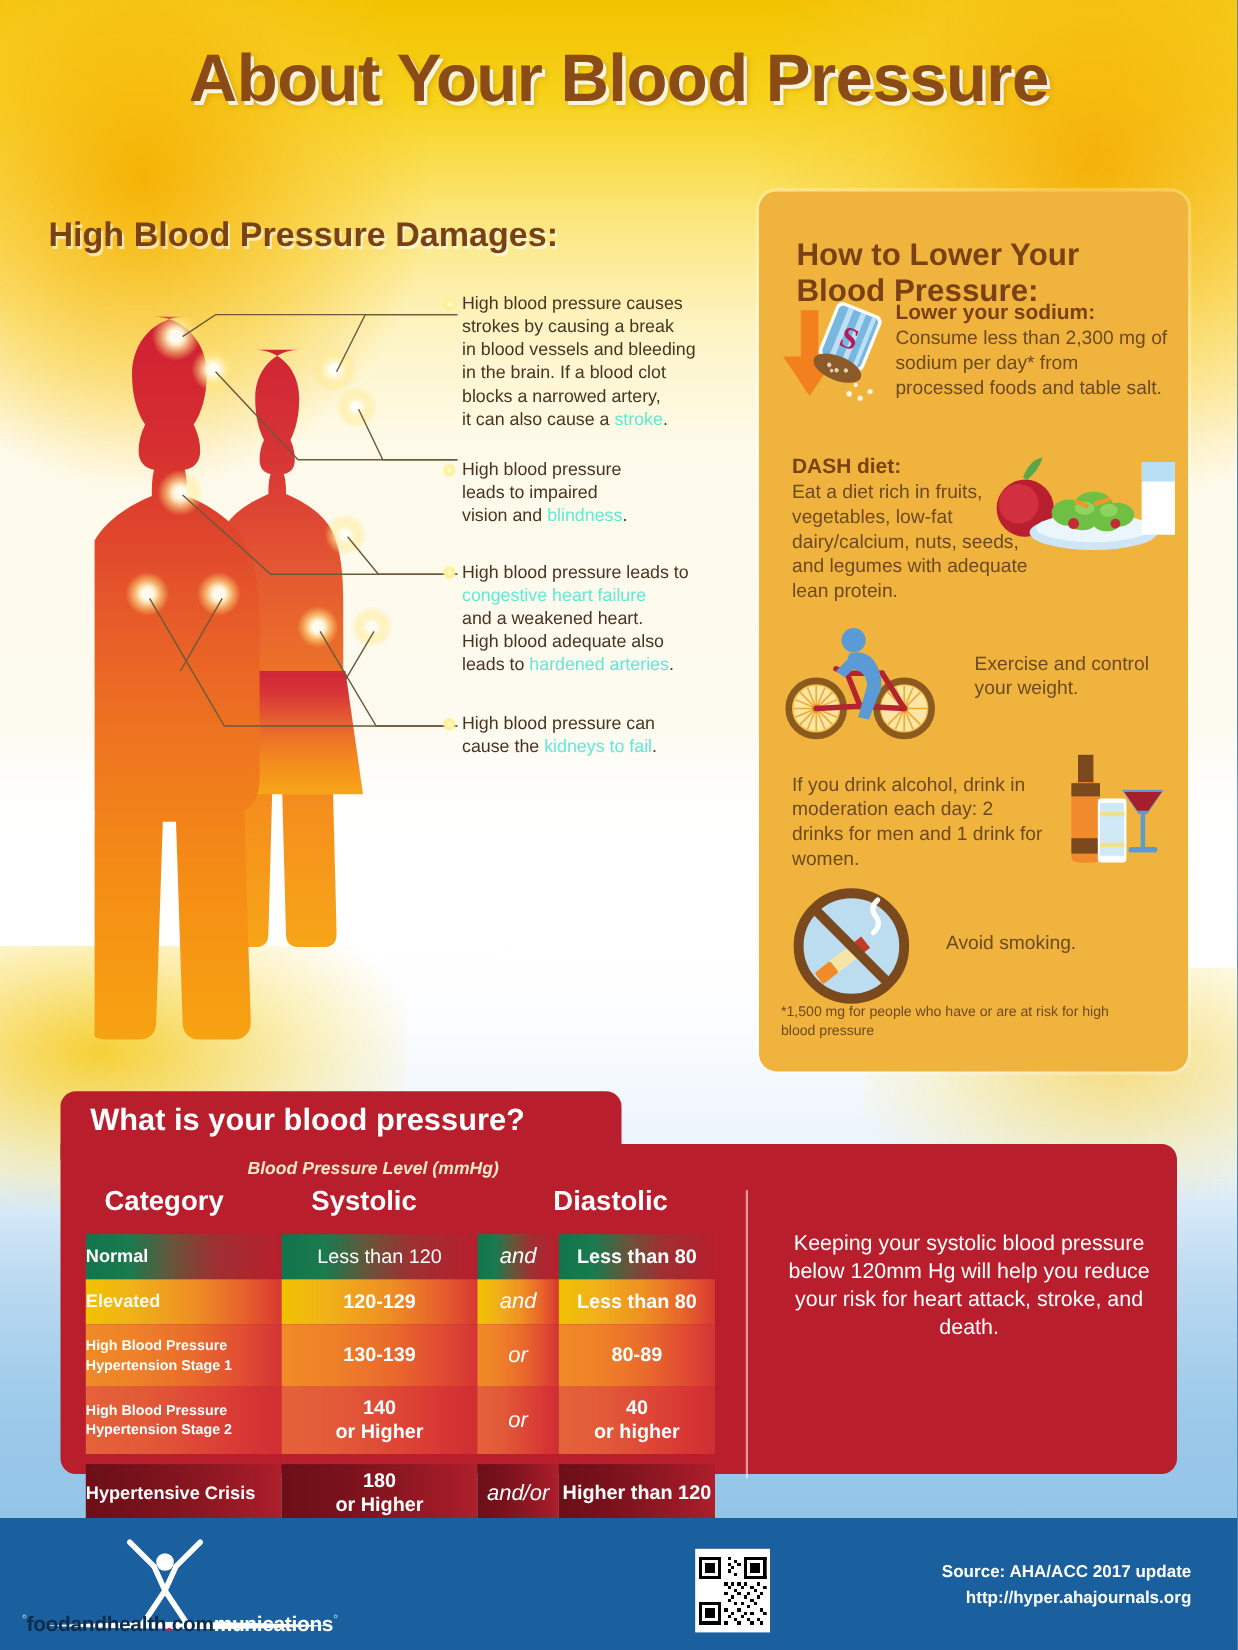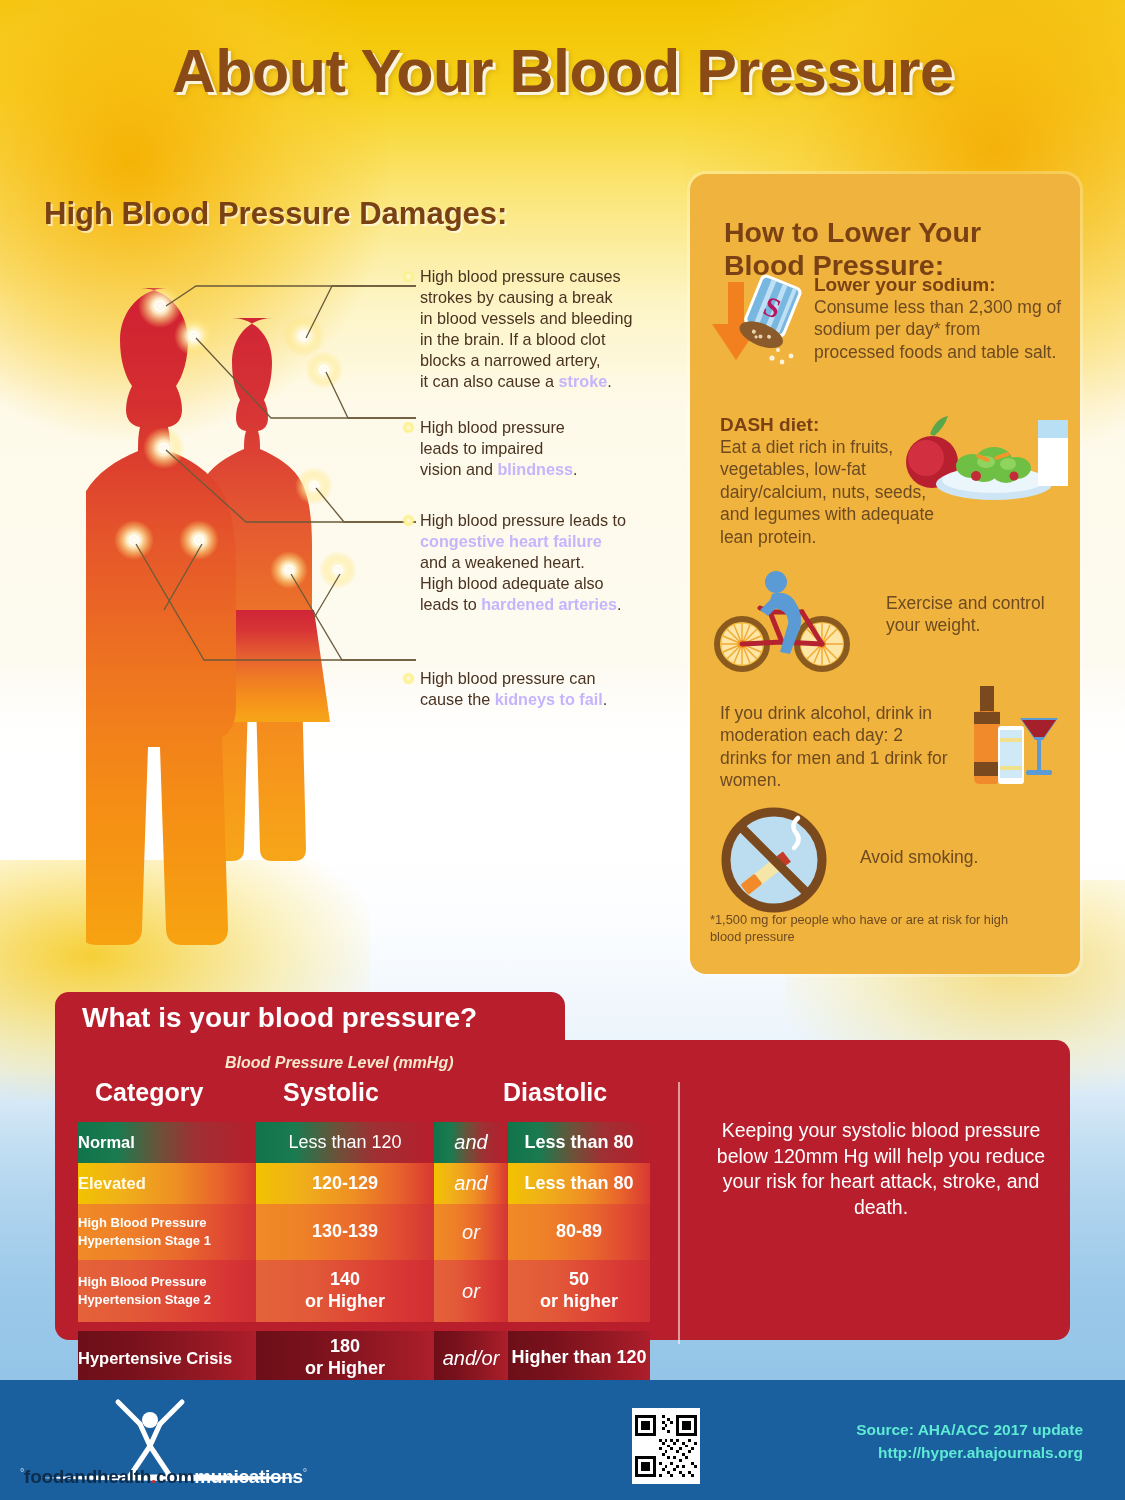--- a/index.html
+++ b/index.html
@@ -34,21 +34,21 @@
   .title{position:absolute;left:0;right:0;top:36px;text-align:center;
     font-size:61px;font-weight:bold;color:#8a4b16;letter-spacing:-.5px;
     text-shadow:3px 3px 0 rgba(255,255,255,.85), 4px 4px 5px rgba(120,70,20,.25);}
 
   
   .damages-head{position:absolute;left:44px;top:196px;font-size:31px;font-weight:bold;
     color:#7a4214;text-shadow:2px 2px 0 rgba(255,255,255,.6);}
 
   .figures{position:absolute;left:86px;top:258px;width:330px;height:700px;}
   .callout{position:absolute;font-size:16.2px;line-height:1.30;color:#4a3321;}
-  .c-orange{color:#c4b5fd;font-weight:bold;}
+  .c-orange{color:#5eead4;font-weight:normal;}
   .dot{position:absolute;left:-18px;top:4px;width:13px;height:13px;border-radius:50%;
     background:radial-gradient(circle, #fffbe0 0%, #fdf08a 45%, rgba(252,232,120,0) 72%);}
 
   
   .panel-orange{position:absolute;left:690px;top:174px;width:390px;height:800px;
     background:#f0b33d;border-radius:16px;box-shadow:0 0 0 3px rgba(255,255,255,.25);}
   .po-title{position:absolute;left:34px;top:26px;width:300px;font-size:28.5px;font-weight:bold;
     color:#7a4214;line-height:1.16;margin-top:16px;}
   .po-block{position:absolute;color:#6d4a22;}
   .po-h{font-weight:bold;font-size:19px;color:#7a4214;}
@@ -100,21 +100,21 @@
   
   .footer{position:absolute;left:0;right:0;bottom:0;height:120px;background:#1a5f9e;}
   .logo{position:absolute;left:22px;top:1390px;width:300px;height:105px;}
   .logo-txt{position:absolute;left:20px;top:1466px;font-size:19px;font-weight:bold;
     letter-spacing:-.3px;white-space:nowrap;text-align:right;}
   .lt-dark{color:#0d2d4d;}
   .lt-red{color:#d4272b;}
   .lt-white{color:#ffffff;}
   .lt-reg{font-size:11px;vertical-align:super;color:#9fc2dd;}
   .qr{position:absolute;left:632px;top:1408px;width:62px;height:70px;background:#fff;padding:3px;}
-  .src{position:absolute;right:42px;top:1418px;text-align:right;color:#5eead4;
+  .src{position:absolute;right:42px;top:1418px;text-align:right;color:#ffffff;
     font-weight:bold;font-size:15.5px;line-height:1.5;}
 </style>
 </head>
 <body>
 
 <div id="poster">
 
   <div class="bg-base"></div>
   <div class="bg-left-glow"></div>
   <div class="bg-right-glow"></div>
@@ -224,21 +224,21 @@
 
   <div class="callout" style="left:420px;top:510px;width:256px;">
     <span class="dot"></span>
     <span>High blood pressure leads to</span><br>
     <span class="c-orange">congestive heart failure</span><br>
     <span>and a weakened heart.</span><br>
     <span>High blood adequate also</span><br>
     <span>leads to </span><span class="c-orange">hardened arteries</span><span>.</span>
   </div>
 
-  <div class="callout" style="left:420px;top:648px;width:250px;margin-top:20px;">
+  <div class="callout" style="left:420px;top:648px;width:250px;">
     <span class="dot"></span>
     <span>High blood pressure can</span><br>
     <span>cause the </span><span class="c-orange">kidneys to fail</span><span>.</span>
   </div>
 
   <div class="panel-orange">
 
     <div class="po-title">How to Lower Your Blood Pressure:</div>
 
     <svg style="position:absolute;left:16px;top:96px;" width="106" height="100" viewBox="0 0 106 100" xmlns="http://www.w3.org/2000/svg">
@@ -408,21 +408,21 @@
         <td class="cell-val">80-89</td>
       </tr>
       <tr class="row-s2">
         <td class="cell-cat small">
           <div>High Blood Pressure</div>
           <div>Hypertension Stage 2</div>
         </td>
         <td class="cell-val" style="white-space:pre-line">140
 or Higher</td>
         <td class="cell-op">or</td>
-        <td class="cell-val" style="white-space:pre-line">50
+        <td class="cell-val" style="white-space:pre-line">40
 or higher</td>
       </tr>
       <tr class="row-gap">
           <td></td>
           <td></td>
           <td></td>
           <td></td>
         </tr>
       <tr class="row-crisis">
         <td class="cell-cat">Hypertensive Crisis</td>

